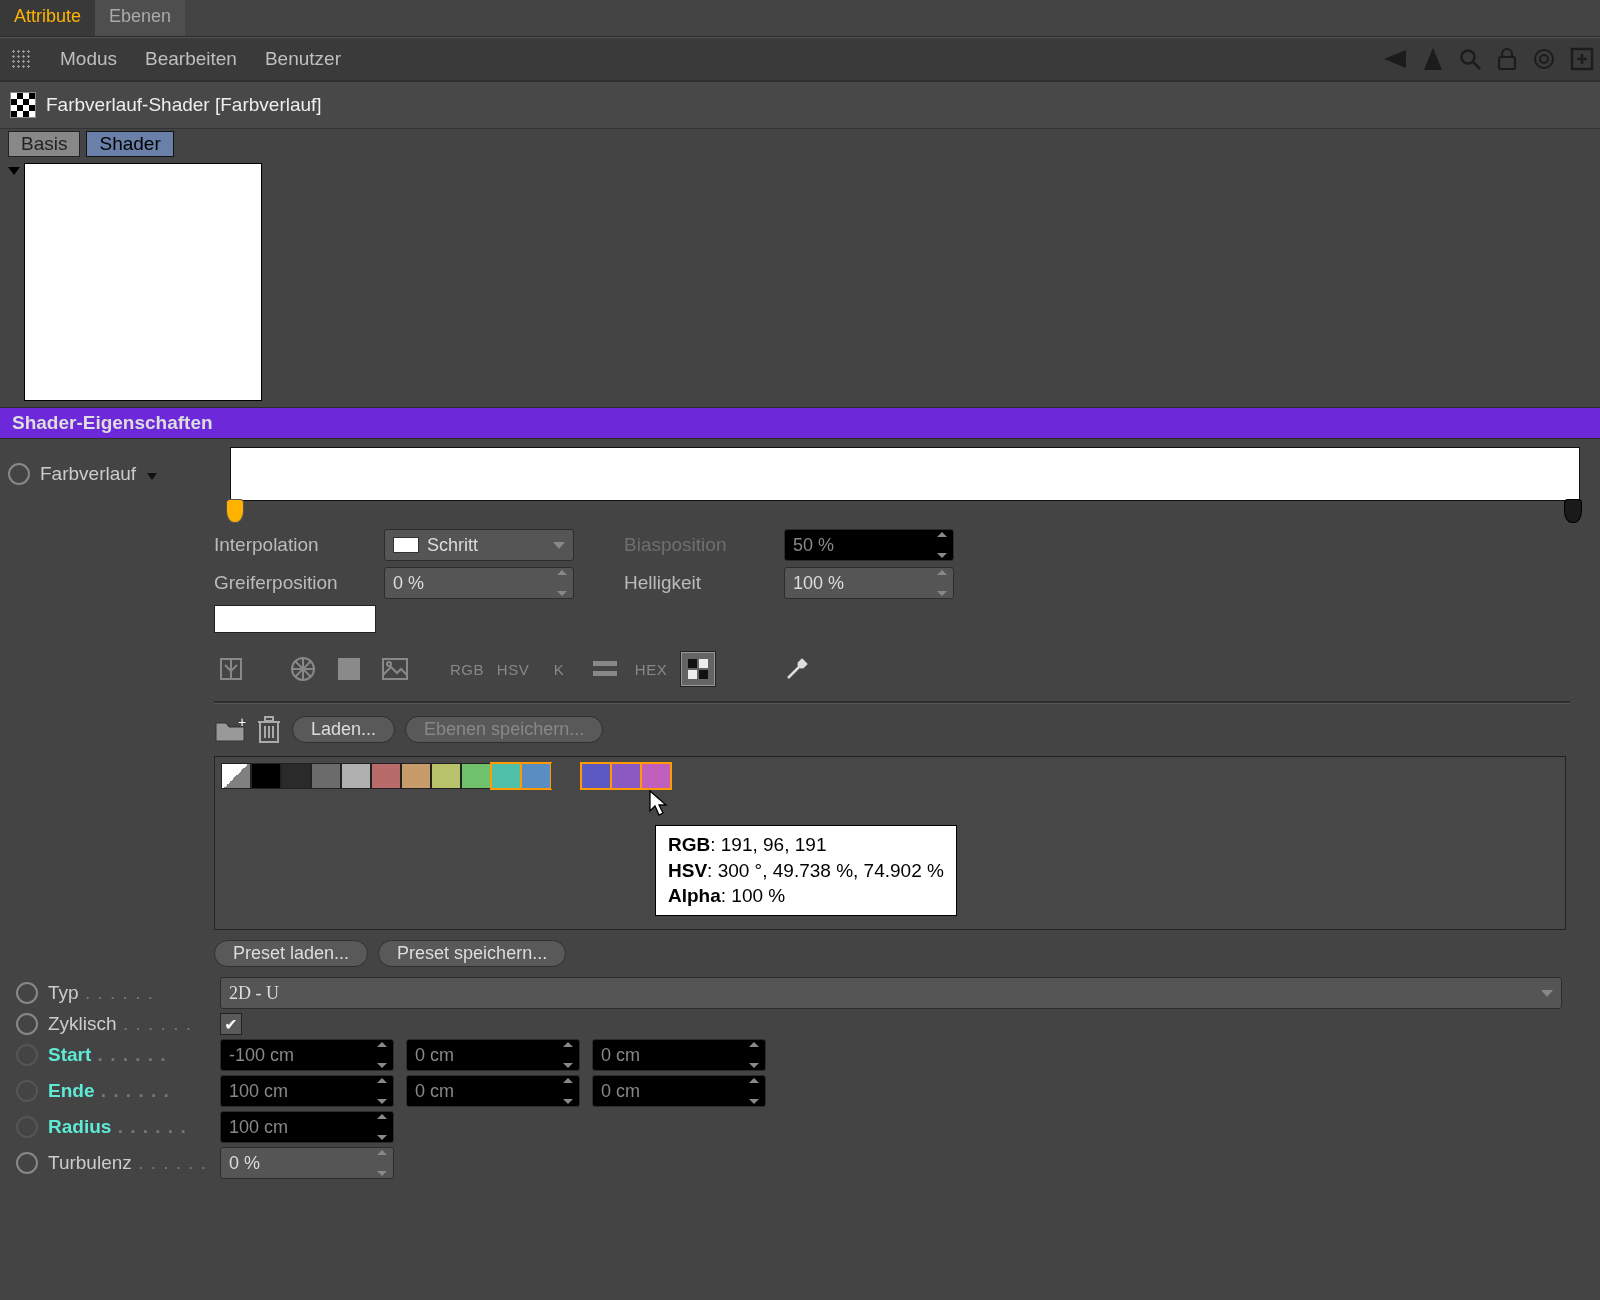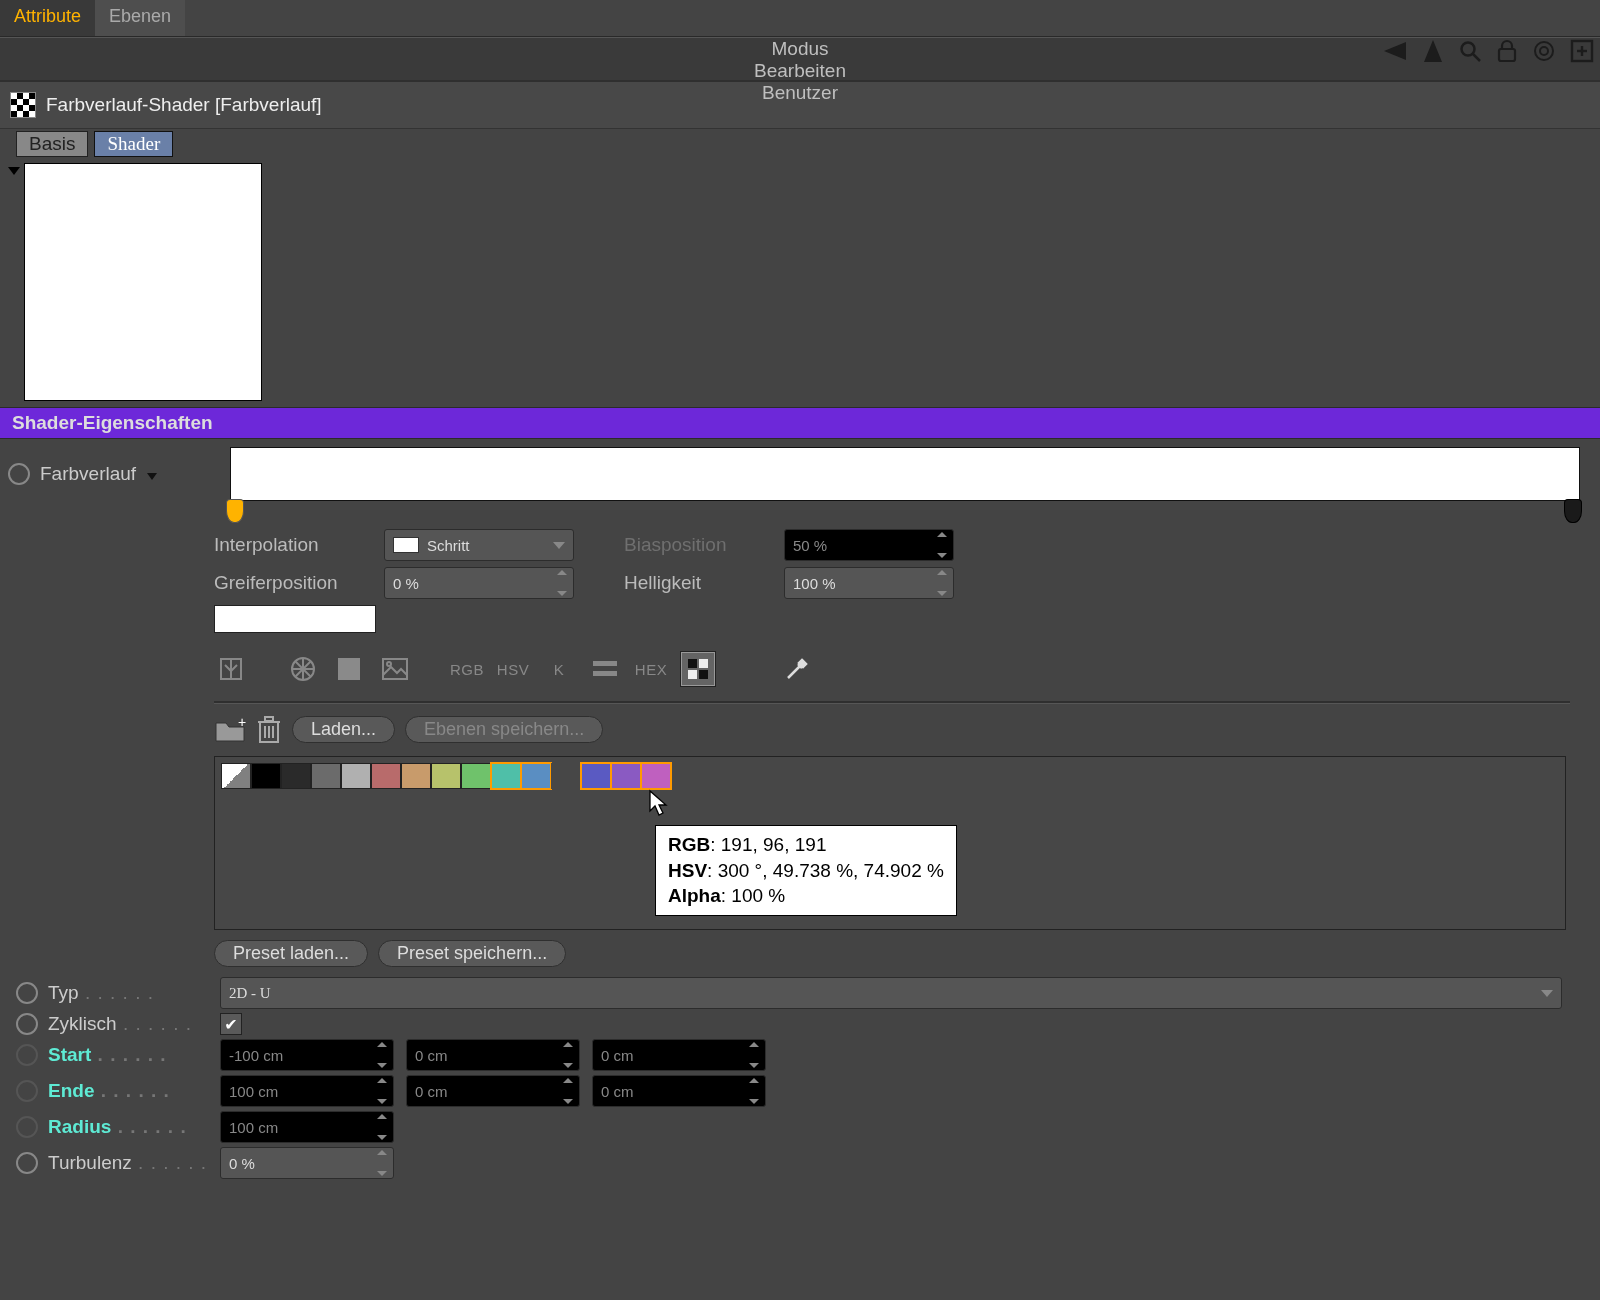--- a/index.html
+++ b/index.html
@@ -33,21 +33,20 @@
   
   .menubar {
     display: flex;
     align-items: center;
     height: 42px;
     background: #3a3a3a;
     border-top: 1px solid #555;
     border-bottom: 2px solid #2f2f2f;
     padding: 0 10px;
     position: relative;
-    flex-direction: column;
   }
   .menubar .grid-icon {
     width: 22px; height: 22px;
     margin-right: 14px;
     background-image:
       radial-gradient(circle, #999 1.2px, transparent 1.2px);
     background-size: 5px 5px;
     background-position: 1px 1px;
   }
   .menubar .menu-item {
@@ -87,35 +86,34 @@
     background-position: 0 0, 6px 6px;
     border: 1px solid #888;
     margin-right: 10px;
   }
   .title-text { color: #eee; font-size: 19px; }
 
   
   .subtabs {
     display: flex;
     gap: 6px;
-    padding: 2px 8px 0 16px;
+    padding: 2px 8px 0 8px;
   }
   .subtab {
     padding: 1px 12px;
     font-size: 19px;
     background: #888;
     color: #222;
     border: 1px solid #222;
     cursor: pointer;
   }
   .subtab.active {
     background: #6a80a8;
-    color: #ffffff;
+    color: #000000;
     border: 1px solid #111;
-    font-family: Liberation Serif, serif;
   }
   
   .preview-wrap {
     padding: 6px 8px;
     display: flex;
     align-items: flex-start;
   }
   .collapse-tri {
     width: 0; height: 0;
     border-left: 6px solid transparent;
@@ -201,21 +199,21 @@
   .prop-label.disabled { color: #6f6f6f; }
   .dropdown, .numfield {
     background: #555;
     border: 1px solid #2c2c2c;
     border-radius: 3px;
     height: 30px;
     display: flex;
     align-items: center;
     padding: 0 8px;
     color: #ddd;
-    font-size: 15px;
+    font-size: 18px;
     position: relative;
   }
   .dropdown .dd-arrow {
     position: absolute; right: 8px;
     width: 0; height: 0;
     border-left: 6px solid transparent;
     border-right: 6px solid transparent;
     border-top: 7px solid #888;
   }
   .dropdown .dd-swatch-white {

